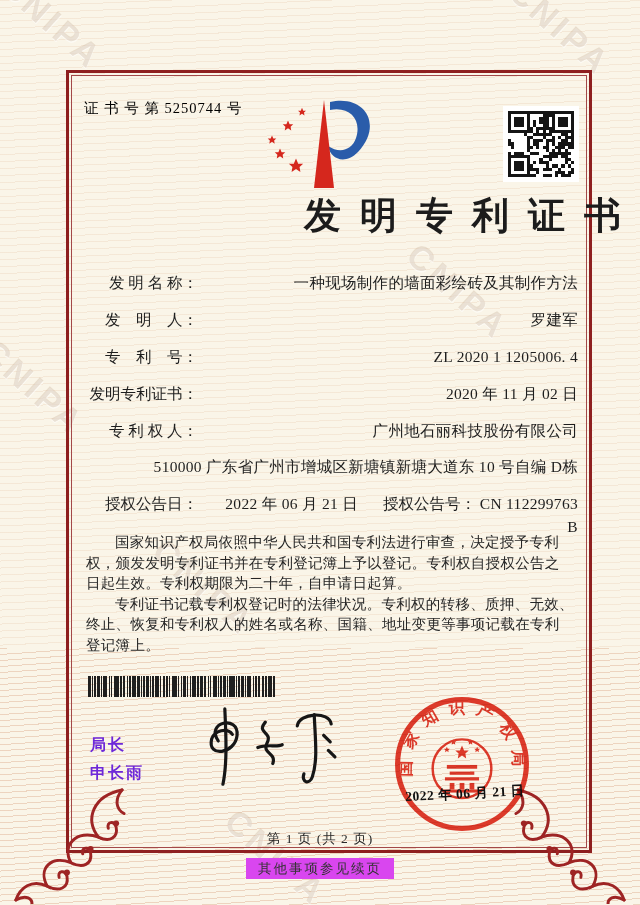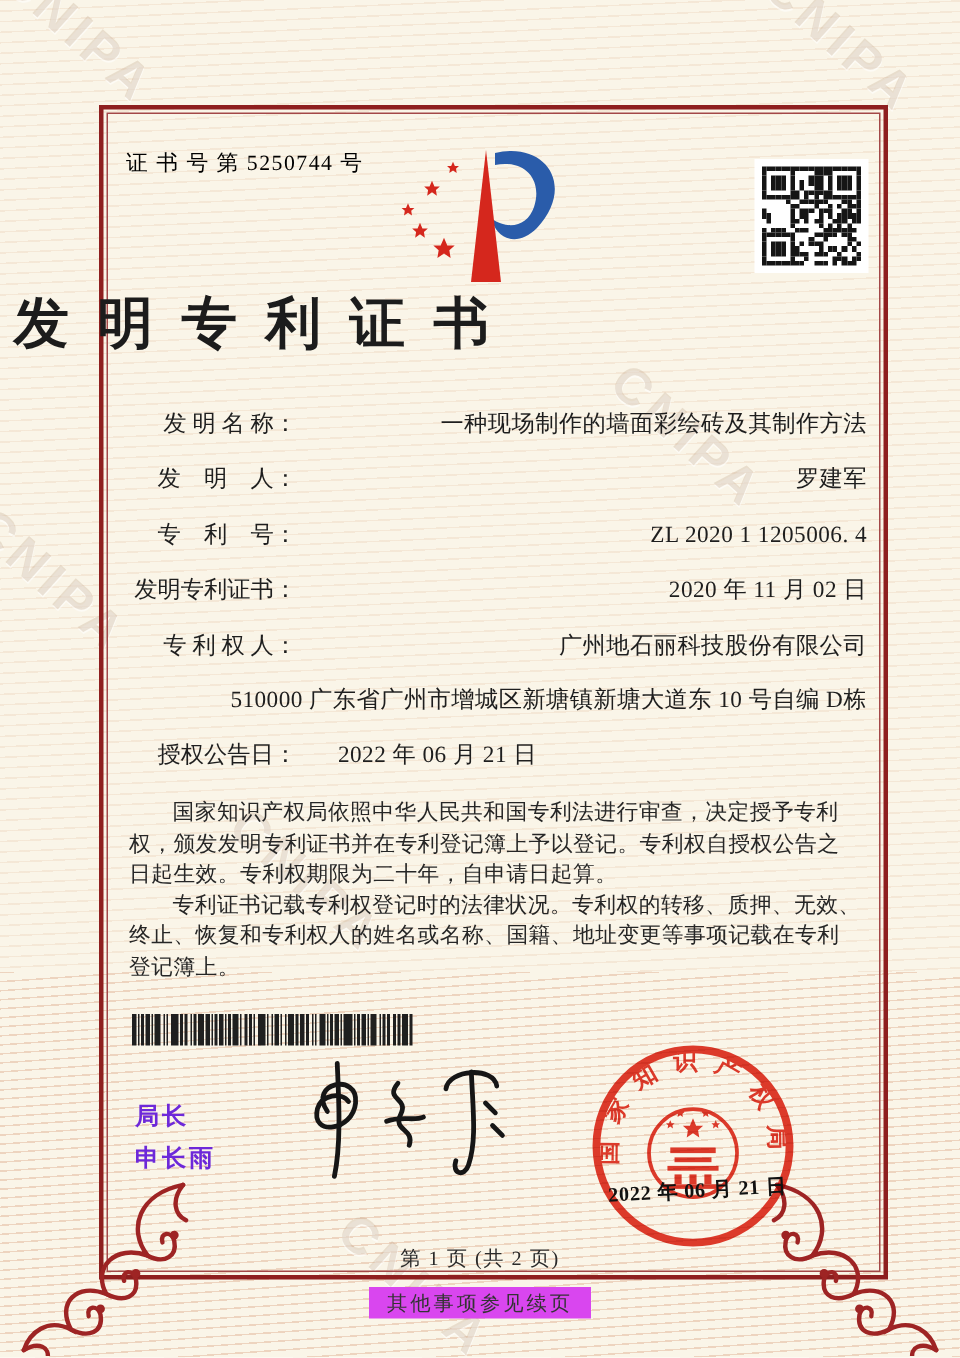--- a/index.html
+++ b/index.html
@@ -31,21 +31,21 @@
 
   .logo{position:absolute;left:256px;top:96px;width:140px;height:96px;}
 
   .qr-wrap{position:absolute;left:503px;top:106px;width:76px;height:76px;background:#fff;
     display:flex;align-items:center;justify-content:center;}
   .qr{display:grid;grid-template-columns:repeat(21,1fr);grid-template-rows:repeat(21,1fr);
     width:66px;height:66px;background:#fff;}
   .qr i{display:block;}
   .qr i.on{background:#151515;}
 
-  .title{position:absolute;left:9px;right:0;top:191px;text-align:left;
+  .title{position:absolute;left:9px;right:0;top:191px;text-align:right;
     font-size:37px;font-weight:700;color:#1c1c1c;letter-spacing:19px;}
 
   .fields{position:absolute;left:86px;top:271px;width:492px;font-size:15.5px;color:#1e1e1e;}
   .frow{display:flex;margin-bottom:14px;line-height:23px;text-align:right;}
   .frow .lab{flex:0 0 112px;white-space:nowrap;}
   .frow .val{flex:1;letter-spacing:.3px;}
   .frow.addr .val{line-height:22px;}
   .frow.double .val1{flex:0 0 160px;}
   .frow.double .lab2{flex:0 0 118px;white-space:nowrap;}
 
@@ -605,20 +605,22 @@
     <div class="frow">
       <span class="lab">专 利 权 人：</span>
       <span class="val">广州地石丽科技股份有限公司</span>
     </div>
     <div class="frow addr">
       <span class="val">510000 广东省广州市增城区新塘镇新塘大道东 10 号自编 D栋</span>
     </div>
     <div class="frow double">
       <span class="lab">授权公告日：</span>
       <span class="val val1">2022 年 06 月 21 日</span>
+      <span class="lab lab2">授权公告号：</span>
+      <span class="val">CN 112299763 B</span>
     </div>
   </div>
 
   <div class="paras">
     <p>国家知识产权局依照中华人民共和国专利法进行审查，决定授予专利权，颁发发明专利证书并在专利登记簿上予以登记。专利权自授权公告之日起生效。专利权期限为二十年，自申请日起算。</p>
     <p>专利证书记载专利权登记时的法律状况。专利权的转移、质押、无效、终止、恢复和专利权人的姓名或名称、国籍、地址变更等事项记载在专利登记簿上。</p>
   </div>
 
   <div class="barcode" id="barcode">
       <i style="width: 2.7px;"></i>

